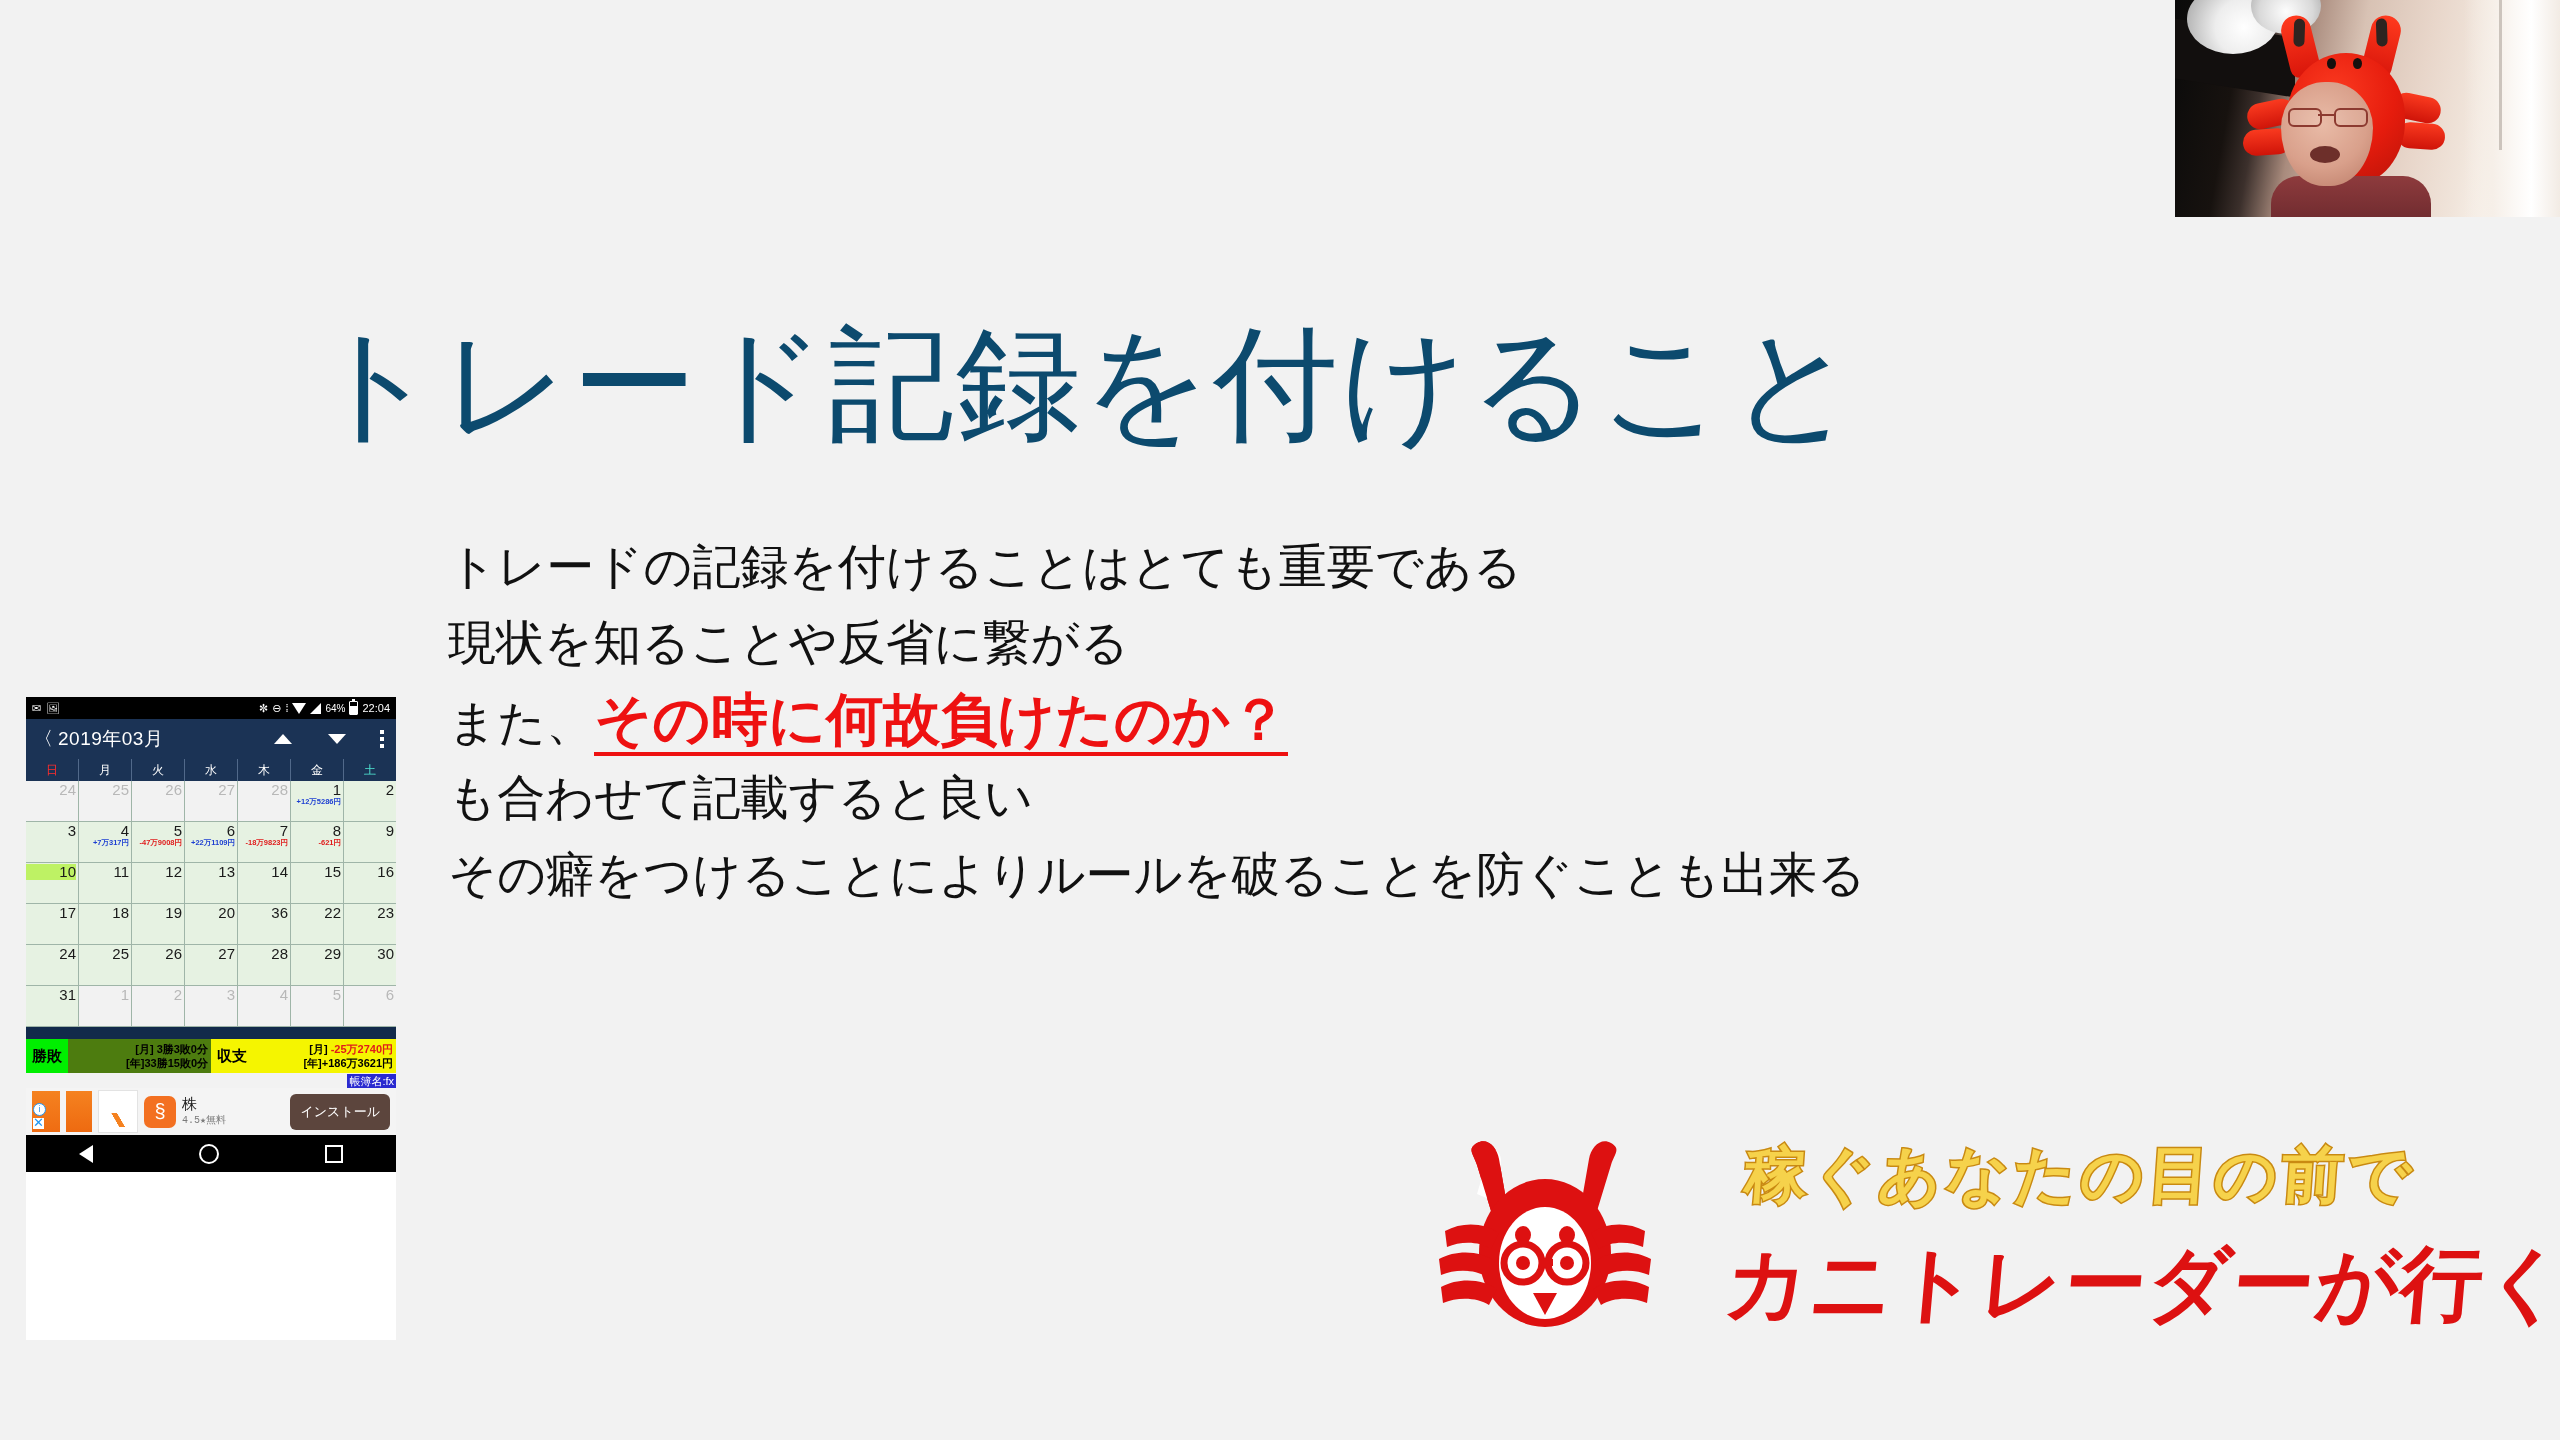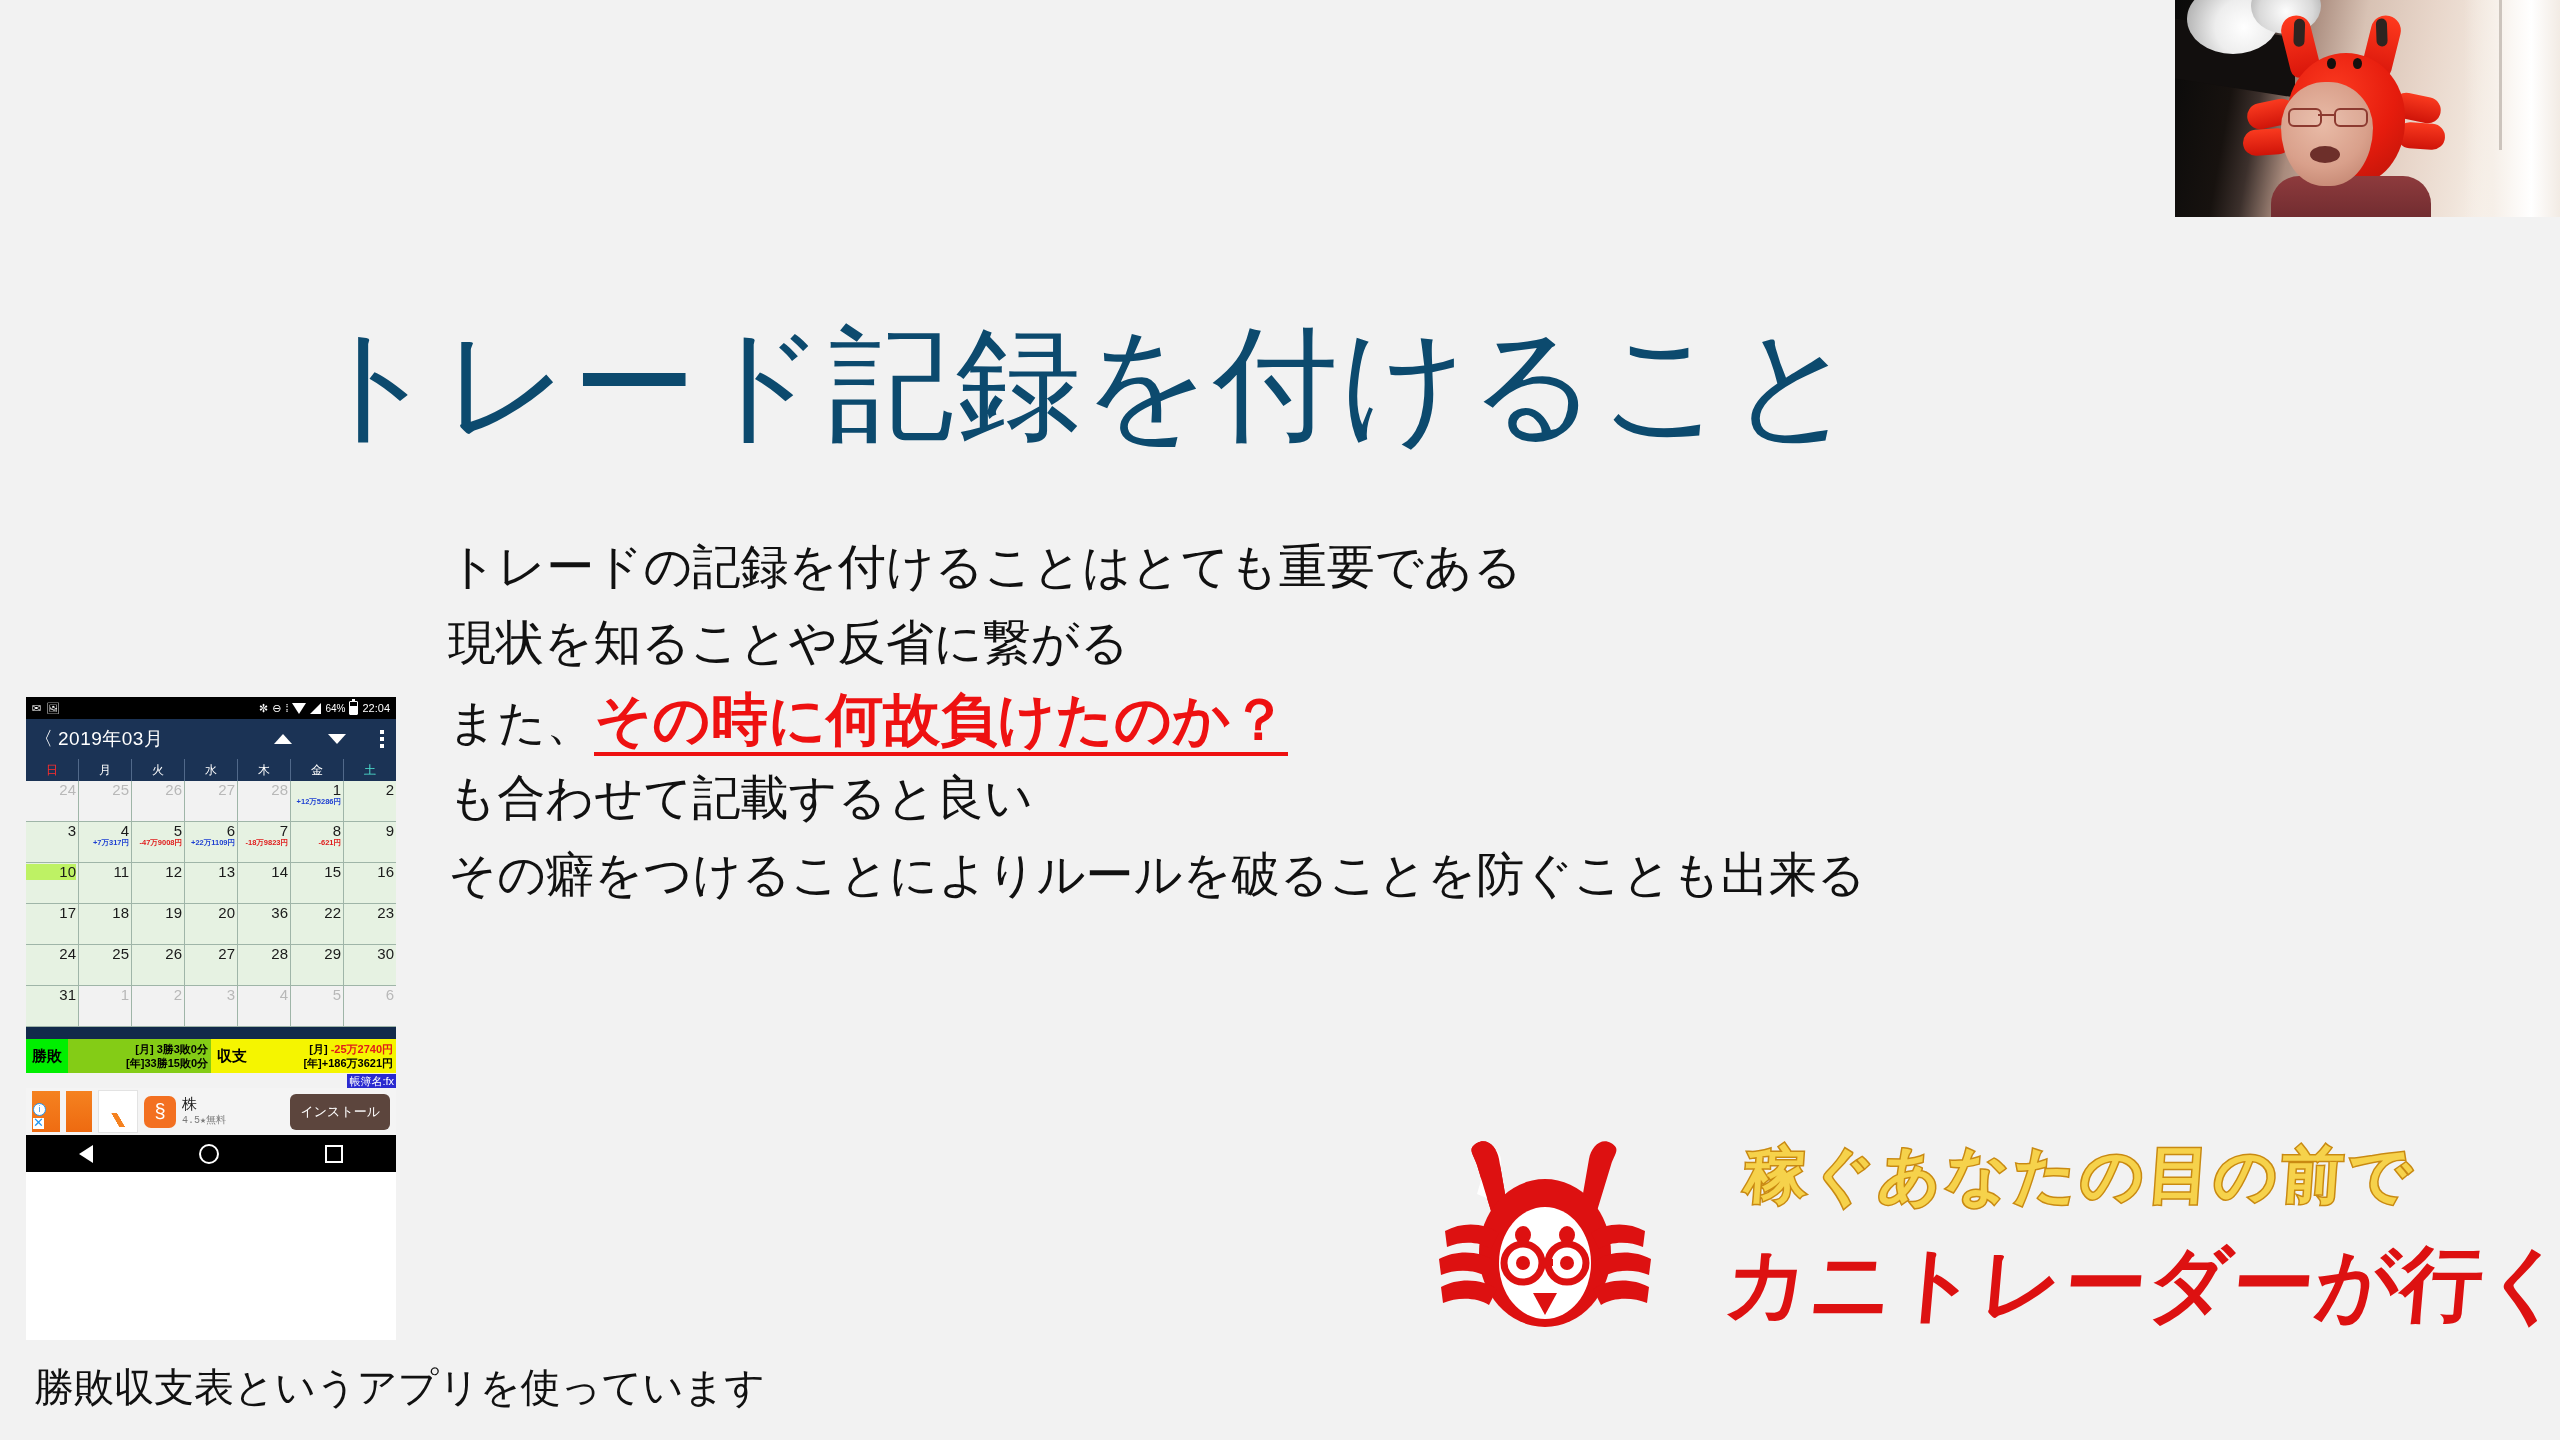--- a/index.html
+++ b/index.html
@@ -350,21 +350,21 @@
     display: flex;
     height: 34px;
     font-size: 11px;
   }
   .sum-label {
     display: flex; align-items: center; justify-content: center;
     font-size: 15px; font-weight: bold; color: #000;
     padding: 0 6px;
   }
   .sum-win { background: #00ef00; flex: 1; display: flex; }
-  .sum-win .sum-vals { background: #84cc16; }
+  .sum-win .sum-vals { background: #4d7c0f; }
   .sum-bal { background: #f5f500; flex: 1; display: flex; }
   .sum-vals {
     display: flex; flex-direction: column; justify-content: center;
     flex: 1; padding-right: 3px; text-align: right;
   }
   .sum-vals div { font-size: 11px; font-weight: bold; color: #000; line-height: 1.3; white-space: nowrap; }
   .sum-vals div .neg { color: #e01b1b; }
   .ledger-row {
     height: 15px;
     display: flex;
@@ -558,21 +558,20 @@
     <div class="body-line">トレードの記録を付けることはとても重要である</div>
     <div class="body-line">現状を知ることや反省に繋がる</div>
     <div class="body-line emph-row">
       <span class="emph-prefix">また、</span>
       <span class="emph-red">その時に何故負けたのか？</span>
     </div>
     <div class="body-line">も合わせて記載すると良い</div>
     <div class="body-line">その癖をつけることによりルールを破ることを防ぐことも出来る</div>
   </div>
 
-  <div class="caption">勝敗収支表というアプリを使っています</div>
 
   <div class="phone">
 
     <div class="statusbar">
       <div class="sb-left">
         <span class="sb-icon">✉</span>
         <span class="sb-icon">🖼</span>
       </div>
       <div class="sb-right">
         <span class="sb-icon">✼</span>

